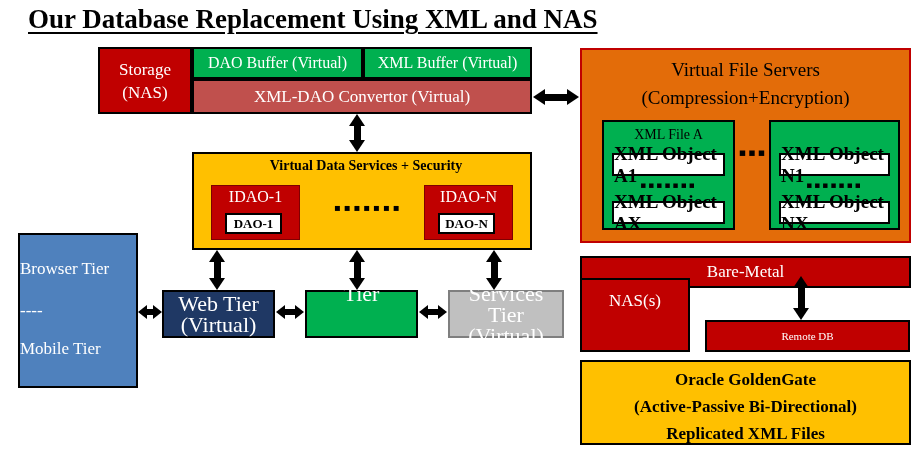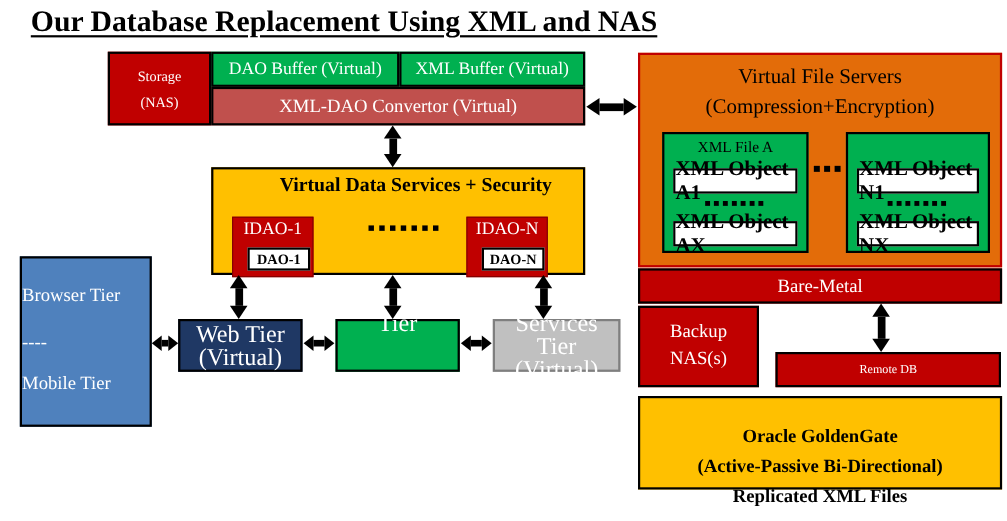--- a/index.html
+++ b/index.html
@@ -10,45 +10,45 @@
   .title{
     position:absolute;left:28px;top:4px;margin:0;
     font-size:27px;font-weight:bold;
     text-decoration:underline;text-decoration-thickness:2px;text-underline-offset:4px;
     white-space:nowrap;
   }
   .box{position:absolute;box-sizing:border-box;border:2px solid #000;}
   .cc{display:flex;flex-direction:column;align-items:center;justify-content:center;text-align:center;}
   .white-text{color:#fff;}
 
-  .storage{left:98px;top:47px;width:94px;height:67px;background:var(--c-red,#c00000);font-size:13px;line-height:23px;}
+  .storage{left:98px;top:47px;width:94px;height:67px;background:var(--c-red,#c00000);font-size:17px;line-height:23px;}
   .dao-buffer{left:192px;top:47px;width:171px;height:32px;background:var(--c-green,#00b050);font-size:16px;}
   .xml-buffer{left:363px;top:47px;width:169px;height:32px;background:var(--c-green,#00b050);font-size:16px;}
   .convertor{left:192px;top:79px;width:340px;height:35px;background:var(--c-brick,#c0504d);font-size:17px;}
 
   .vfs{left:580px;top:48px;width:331px;height:195px;background:var(--c-orange,#e36c09);border-color:var(--c-red,#c00000);}
   .vfs-title{position:absolute;top:6px;left:0;width:100%;text-align:center;font-size:19px;line-height:28px;}
   .xml-file{position:absolute;top:70px;width:133px;height:110px;background:var(--c-green,#00b050);border:2px solid #000;box-sizing:border-box;padding-left:40px;}
   .xml-file-a{left:20px;}
   .xml-file-n{left:187px;width:131px;}
   .xml-file-name{position:absolute;top:5px;left:0;width:100%;text-align:center;font-size:14px;}
   .xml-obj{position:absolute;left:8px;right:8px;height:23px;background:#fff;border:2px solid #000;box-sizing:border-box;display:flex;align-items:center;justify-content:center;font-size:19px;font-weight:bold;}
   .xml-obj.first{top:31px;}
   .xml-obj.last{top:79px;}
   .file-dots{position:absolute;top:58px;left:0;width:100%;text-align:center;font-size:9px;letter-spacing:2px;font-weight:bold;font-family:"DejaVu Sans",sans-serif;}
   .between-dots{position:absolute;top:96px;left:153px;width:36px;text-align:center;font-size:11px;letter-spacing:2px;font-weight:bold;font-family:"DejaVu Sans",sans-serif;}
 
-  .bare-metal{left:580px;top:244px;width:331px;height:32px;background:var(--c-red,#c00000);font-size:17px;}
+  .bare-metal{left:580px;top:256px;width:331px;height:32px;background:var(--c-red,#c00000);font-size:17px;}
   .backup{left:580px;top:278px;width:110px;height:74px;background:var(--c-red,#c00000);font-size:17px;line-height:25px;padding-top:8px;box-sizing:border-box;text-align:center;}
   .remote-db{left:705px;top:320px;width:205px;height:32px;background:var(--c-red,#c00000);font-size:11px;}
-  .goldengate{left:580px;top:360px;width:331px;height:85px;background:var(--c-gold,#ffc000);font-size:17px;font-weight:bold;line-height:27px;text-align:center;padding-top:21px;box-sizing:border-box;}
+  .goldengate{left:580px;top:360px;width:331px;height:85px;background:var(--c-gold,#ffc000);font-size:17px;font-weight:bold;line-height:27px;text-align:center;padding-top:4px;box-sizing:border-box;}
 
   .vds{left:192px;top:152px;width:340px;height:98px;background:var(--c-gold,#ffc000);}
-  .vds-title{position:absolute;top:4px;left:16px;width:100%;text-align:center;font-size:18px;font-weight:bold;}
-  .idao{position:absolute;top:43px;width:74px;height:55px;background:var(--c-red,#c00000);border:1px solid #7f0000;box-sizing:border-box;}
+  .vds-title{position:absolute;top:4px;left:4px;width:100%;text-align:center;font-size:14px;font-weight:bold;}
+  .idao{position:absolute;top:31px;width:89px;height:55px;background:var(--c-red,#c00000);border:1px solid #7f0000;box-sizing:border-box;}
   .idao-1{left:17px;}
   .idao-n{left:230px;}
   .idao-name{position:absolute;top:2px;left:0;width:100%;text-align:center;font-size:16px;color:#fff;}
   .dao-inner{position:absolute;left:13px;top:27px;width:57px;height:21px;background:#fff;border:2px solid #000;box-sizing:border-box;display:flex;align-items:center;justify-content:center;font-size:13px;font-weight:bold;color:#000;}
   .idao-dots{position:absolute;top:48px;left:140px;width:60px;text-align:center;font-size:10px;letter-spacing:3px;font-weight:bold;font-family:"DejaVu Sans",sans-serif;}
 
   .client{left:18px;top:233px;width:120px;height:155px;background:var(--c-blue,#4f81bd);font-size:17px;}
   .client div{position:absolute;left:0;width:100%;text-align:left;}
   .client .l1{top:24px;}
   .client .sep{top:66px;}
@@ -109,21 +109,20 @@
       <div class="xml-obj first">XML Object N1</div>
       <div class="file-dots">▪▪▪▪▪▪▪</div>
       <div class="xml-obj last">XML Object NX</div>
     </div>
   </div>
 
   <div class="box cc white-text bare-metal">
     <div>Bare-Metal</div>
   </div>
   <div class="box white-text backup">
-    <div>Backup</div>
     <div>NAS(s)</div>
   </div>
   <div class="box cc white-text remote-db">
     <div>Remote DB</div>
   </div>
   <div class="box goldengate">
     <div>Oracle GoldenGate</div>
     <div>(Active-Passive Bi-Directional)</div>
     <div>Replicated XML Files</div>
   </div>

